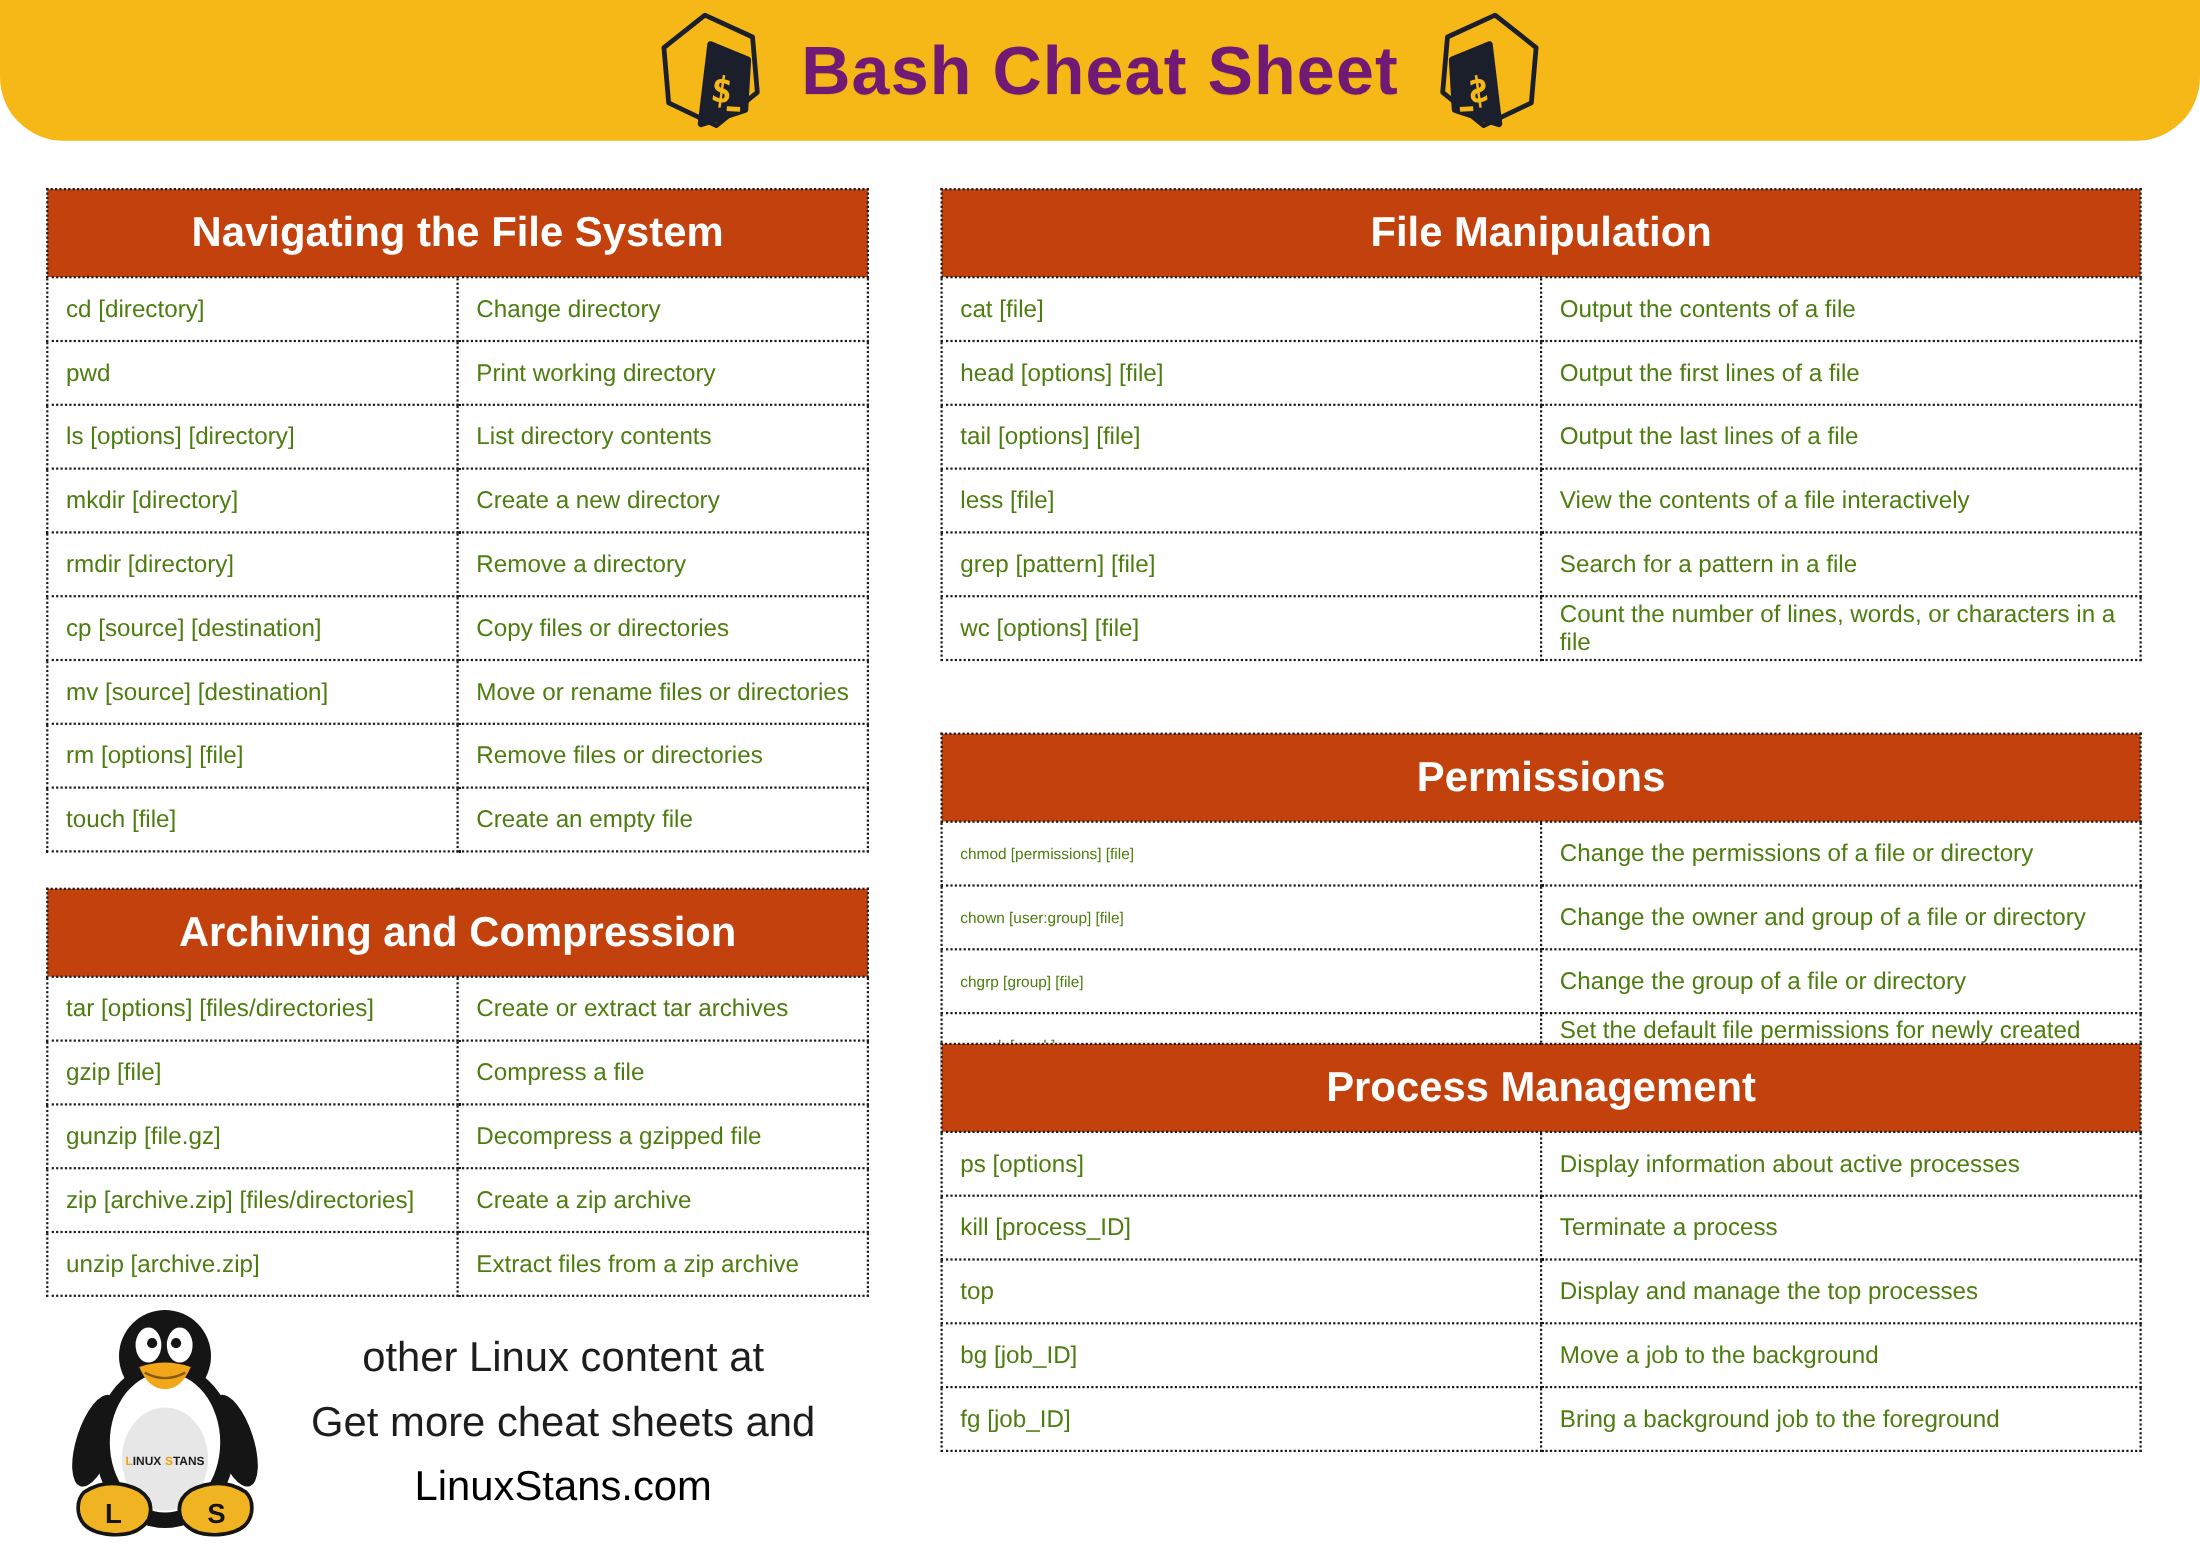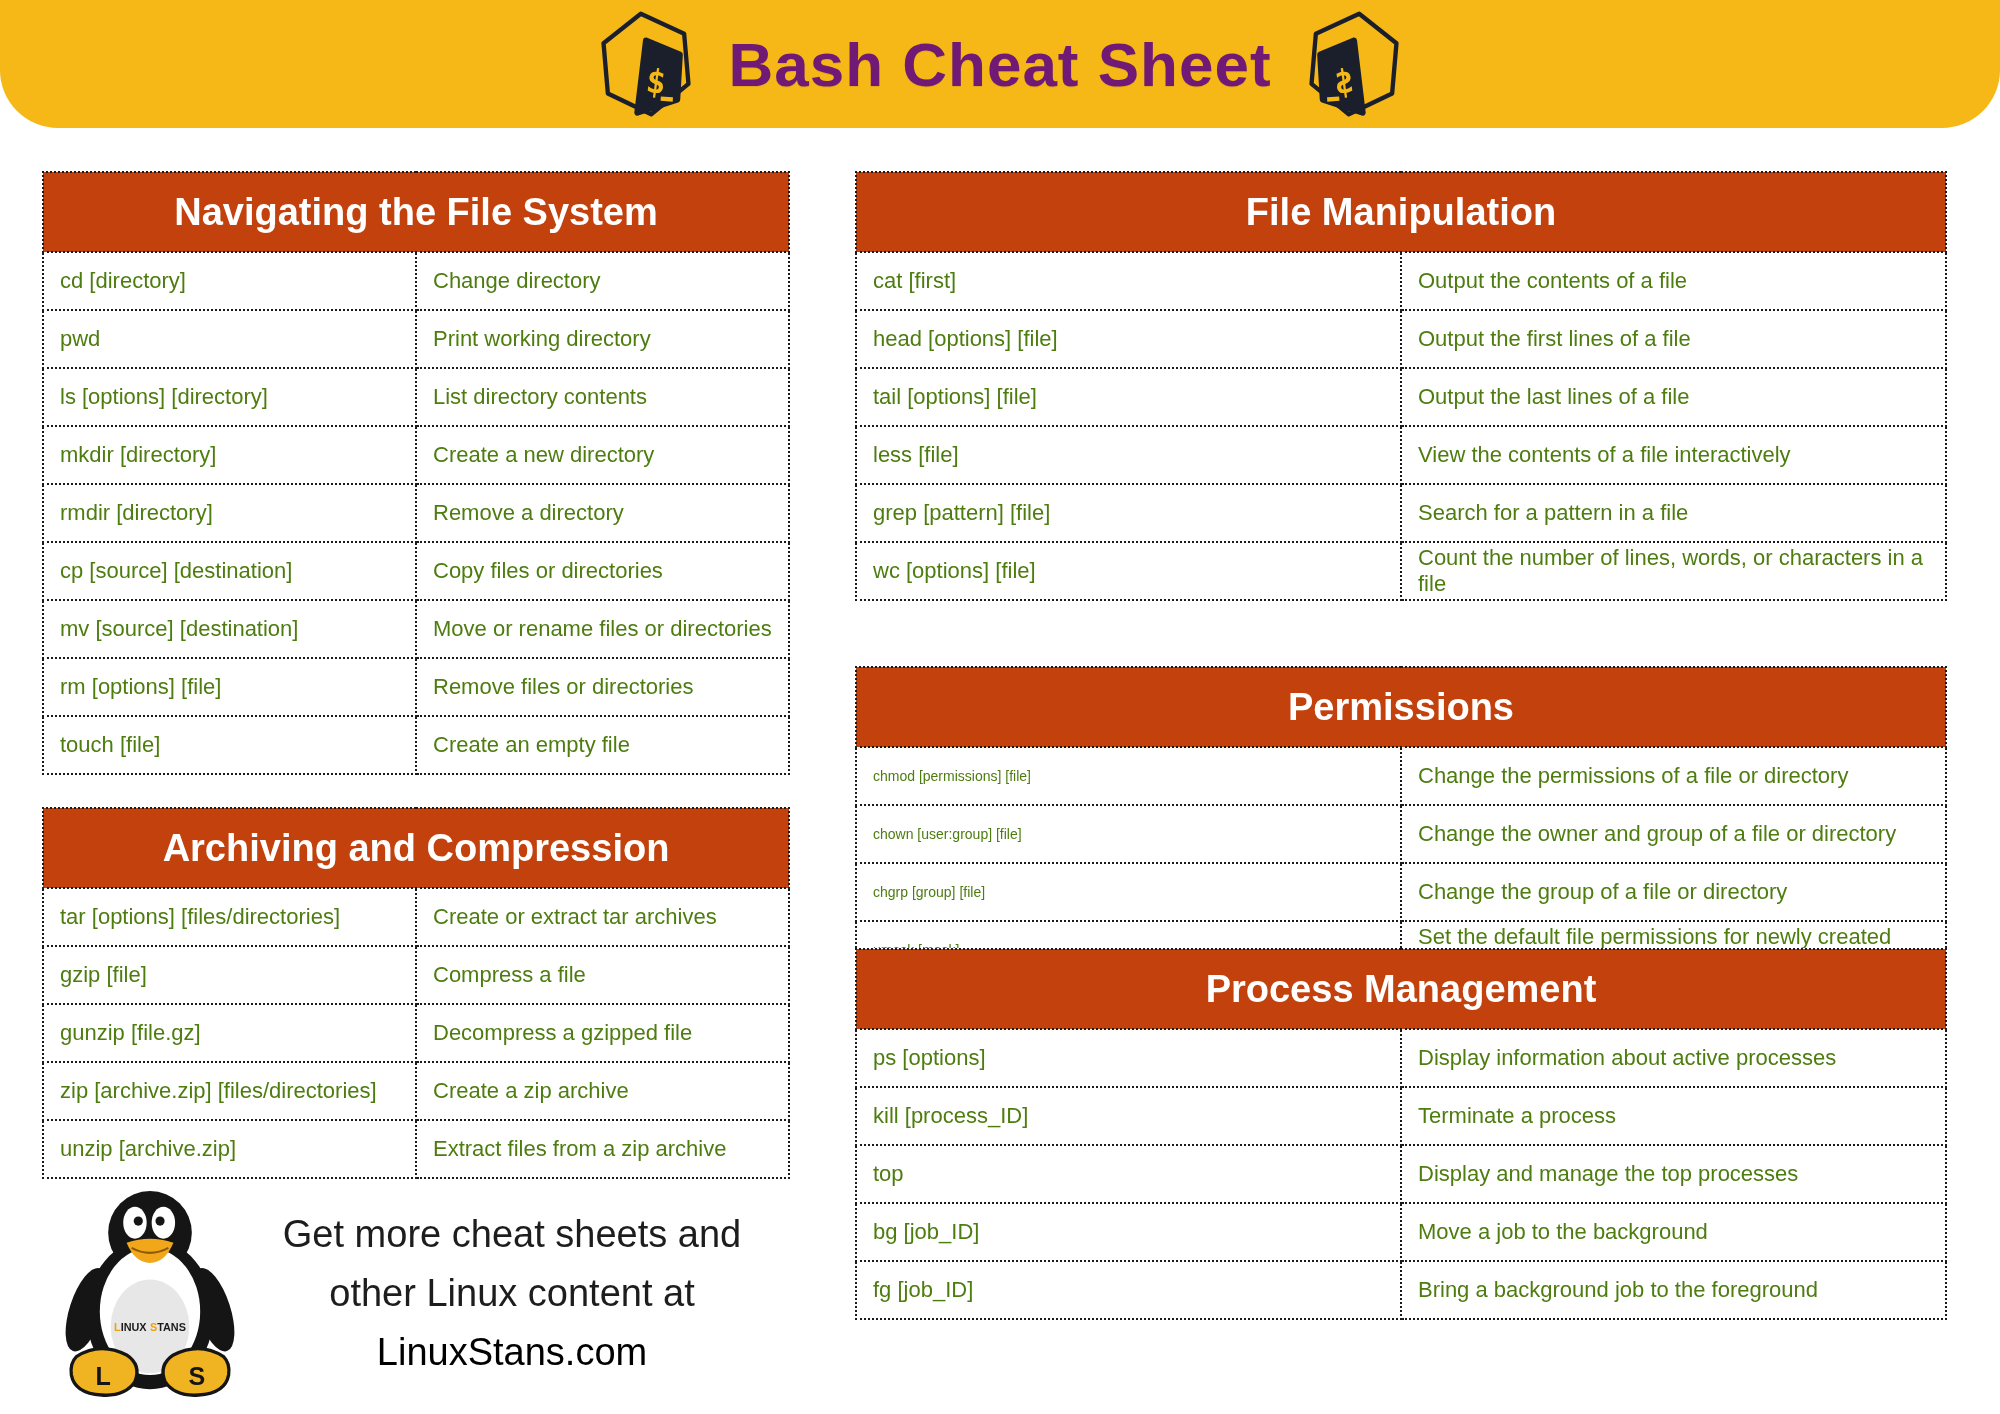--- a/index.html
+++ b/index.html
@@ -157,21 +157,21 @@
 </table>
 
 <table class="cheat t-filemanip">
   <thead>
       <tr>
         <th colspan="2">File Manipulation</th>
       </tr>
     </thead>
   <tbody>
       <tr>
-        <td>cat [first]</td>
+        <td>cat [file]</td>
         <td>Output the contents of a file</td>
       </tr>
       <tr>
         <td>head [options] [file]</td>
         <td>Output the first lines of a file</td>
       </tr>
       <tr>
         <td>tail [options] [file]</td>
         <td>Output the last lines of a file</td>
       </tr>
@@ -267,16 +267,16 @@
 
   <path d="M22,206 Q50,188 82,204 Q100,216 92,236 Q80,254 52,252 Q20,250 16,228 Q14,214 22,206 Z" fill="#F0B321" stroke="#151515" stroke-width="4"></path>
   <path d="M138,204 Q170,188 198,206 Q206,214 204,228 Q200,250 168,252 Q140,254 128,236 Q120,216 138,204 Z" fill="#F0B321" stroke="#151515" stroke-width="4"></path>
   <text x="54" y="240" font-size="30" font-weight="bold" fill="#151515" text-anchor="middle">L</text>
   <text x="166" y="240" font-size="30" font-weight="bold" fill="#151515" text-anchor="middle">S</text>
 
   <text x="110" y="176" font-size="13" font-weight="bold" text-anchor="middle" font-family="'Liberation Sans',sans-serif"><tspan fill="#EFA10D">L</tspan><tspan fill="#1b1b1b">INUX</tspan><tspan dx="4" fill="#EFA10D">S</tspan><tspan fill="#1b1b1b">TANS</tspan></text>
 </svg>
 
 <div class="footer-text">
+  <div>other Linux content at</div>
   <div>Get more cheat sheets and</div>
-  <div>other Linux content at</div>
   <div><span class="footer-link">LinuxStans.com</span></div>
 </div>
 
 </body></html>

